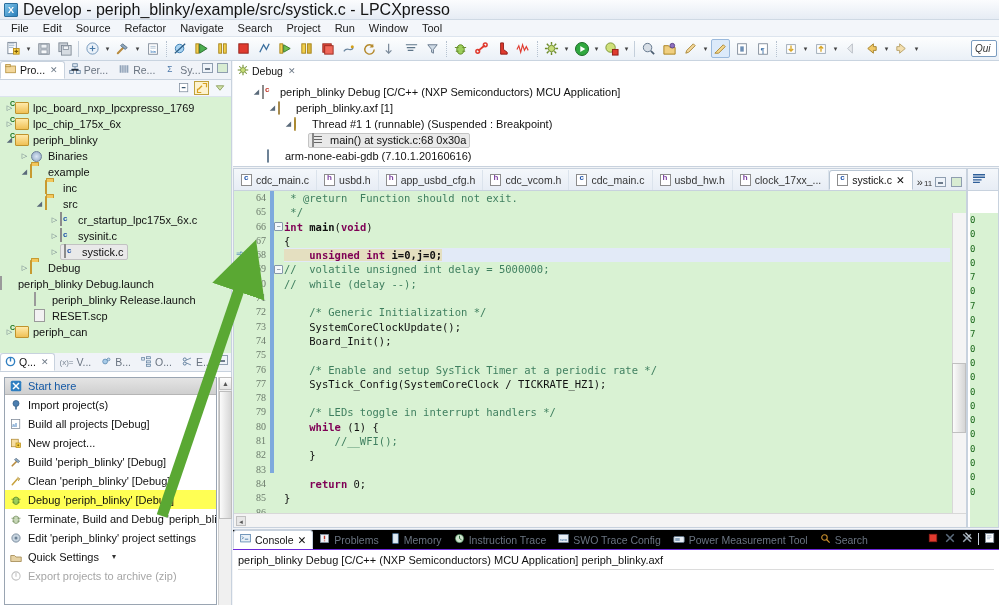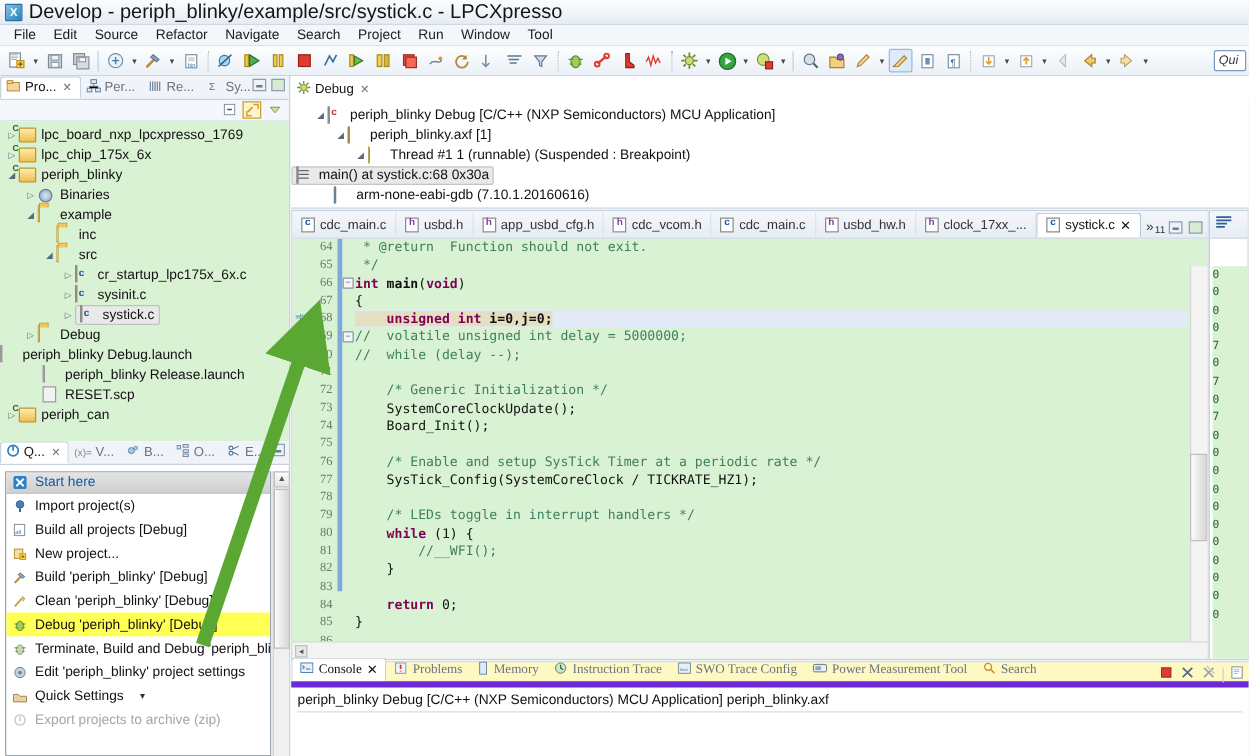--- a/index.html
+++ b/index.html
@@ -168,21 +168,21 @@
   #ed-vscroll{ position:absolute; right:0; top:22px; bottom:14px; width:14px; background:#f4f4f4;
                border-left:1px solid #d8d8d8;}
   #ed-hscroll{ position:absolute; left:0; right:0; bottom:0; height:14px; background:#f4f4f4;
                border-top:1px solid #d8d8d8;}
   .ovthumb{position:absolute;right:0;top:150px;width:14px;height:70px;background:linear-gradient(90deg,#fcfcfc,#d5d5d5);
            border:1px solid #c0c0c0;}
   .iparrow{ color:#2a6fb5; font-size:10px; }
 
   
   #console{ left:233px; top:468px; right:0; bottom:0; background:#fff; border-top:1px solid #c8d2de;}
-  #con-tabs{ height:20px; display:flex; align-items:flex-end; background:#fef9c3; border-bottom:5px solid #6d28d9;font-family:Liberation Serif, serif;}
+  #con-tabs{ height:20px; display:flex; align-items:flex-end; background:#000000; border-bottom:1px solid #6d28d9;}
   .ctab{ display:flex;align-items:center;gap:4px;height:19px;padding:0 6px; font-size:10.5px; color:#6a7481;
          white-space:nowrap;}
   .ctab.active{ background:#fff;border:1px solid #c8d2de;border-bottom:1px solid #fff;border-radius:3px 3px 0 0;color:#111;}
   #con-ctrl{ position:absolute; right:3px; top:2px; display:flex; align-items:center; gap:5px;}
   #con-body{ position:absolute; top:20px; left:0; right:0; bottom:0; padding:4px 5px; }
   #con-title{ font-size:11px; color:#111; border-bottom:1px solid #dcdcdc; padding-bottom:3px;}
 
   
   #rightStrip{ position:absolute; right:0; top:107px; width:32px; height:360px; background:#fff;
                border:1px solid #c8d2de; overflow:hidden;}
@@ -786,21 +786,21 @@
       <div class="drow" style="padding-left:34px">
         <span class="tw">◢</span>
         <span class="dic"><span class="icAxf"></span></span>
         <span>periph_blinky.axf [1]</span>
       </div>
       <div class="drow" style="padding-left:50px">
         <span class="tw">◢</span>
         <span class="dic"><span class="icThr"></span></span>
         <span>Thread #1 1 (runnable) (Suspended : Breakpoint)</span>
       </div>
-      <div class="drow" style="">
+      <div class="drow" style="padding-left:75px">
         <span class="selbox" style="display:flex;align-items:center;">
           <span class="dic"><span class="icStack"></span></span>
           <span>main() at systick.c:68 0x30a</span>
         </span>
       </div>
       <div class="drow" style="padding-left:34px">
         <span class="dic"><span class="icGdb"></span></span>
         <span>arm-none-eabi-gdb (7.10.1.20160616)</span>
       </div>
     </div>

